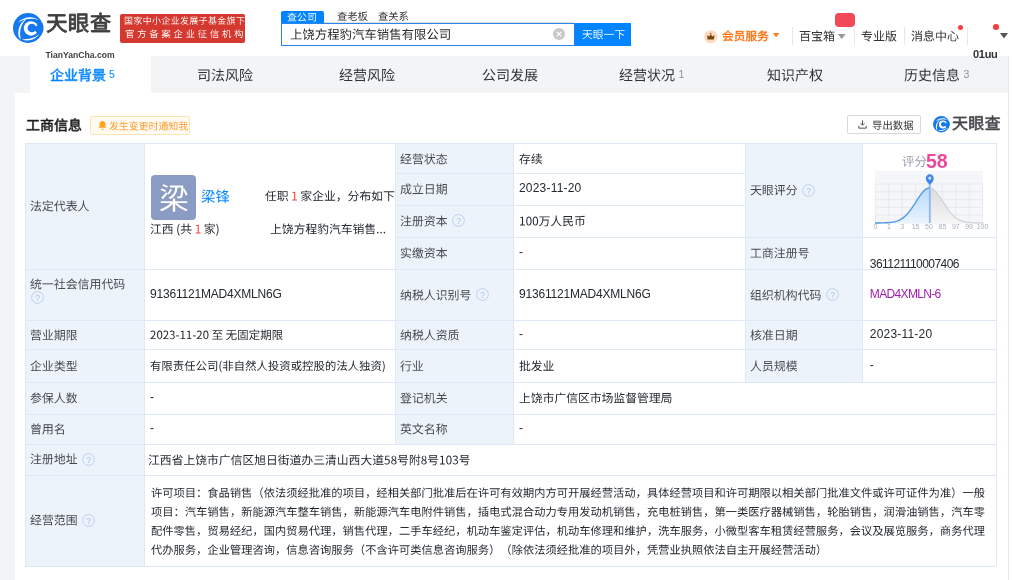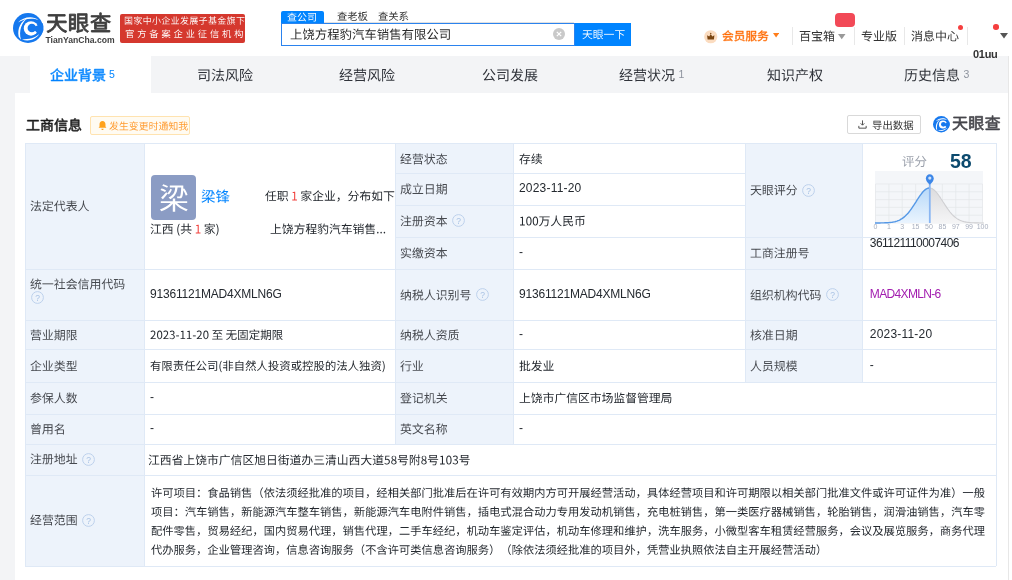--- a/index.html
+++ b/index.html
@@ -289,21 +289,21 @@
       <path d="M22 17.6 L34.5 11.8 A14 14 0 0 1 32.0 26.5 Z" fill="#1578ee"></path>
       <path d="M10.5 30.8 C17.5 33.8 26.5 31.4 30.6 24.6 C26.0 29.2 18.0 30.8 10.5 30.8 Z" fill="#fff"></path>
     </svg>
     <svg style="position:absolute;left:46px;top:11.5px;overflow:visible" width="68" height="24">
       <g transform="scale(0.215)" stroke-width="4.42">
         <use href="#g5929" x="0" fill="#3f3f3f" stroke="#3f3f3f"></use>
         <use href="#g773c" x="102" fill="#3f3f3f" stroke="#3f3f3f"></use>
         <use href="#g67e5" x="204" fill="#3f3f3f" stroke="#3f3f3f"></use>
       </g>
     </svg>
-    <div style="position:absolute;left:45.5px;top:35px;font:bold 8.6px 'Liberation Sans';color:#3f3f3f;letter-spacing:0px">TianYanCha.com</div>
+    <div style="position:absolute;left:45.5px;top:50px;font:bold 8.6px 'Liberation Sans';color:#3f3f3f;letter-spacing:0px">TianYanCha.com</div>
     <div style="position:absolute;left:119.5px;top:14px;width:125.5px;height:28.5px;background:#d5382e;border-radius:2px"></div>
     <svg style="position:absolute;left:123.5px;top:16.2px;overflow:visible" width="124" height="10">
       <g transform="scale(0.09)">
         <use href="#g56fd" x="0" fill="#fff"></use>
         <use href="#g5bb6" x="104" fill="#fff"></use>
         <use href="#g4e2d" x="207" fill="#fff"></use>
         <use href="#g5c0f" x="311" fill="#fff"></use>
         <use href="#g4f01" x="415" fill="#fff"></use>
         <use href="#g4e1a" x="518" fill="#fff"></use>
         <use href="#g53d1" x="622" fill="#fff"></use>
@@ -960,21 +960,21 @@
         <use href="#g53f7" x="2111" fill="#24292f"></use>
         <use href="#g9644" x="2211" fill="#24292f"></use>
         <use href="#g38" x="2311" fill="#24292f"></use>
         <use href="#g53f7" x="2366" fill="#24292f"></use>
         <use href="#g31" x="2466" fill="#24292f"></use>
         <use href="#g30" x="2522" fill="#24292f"></use>
         <use href="#g33" x="2578" fill="#24292f"></use>
         <use href="#g53f7" x="2633" fill="#24292f"></use>
       </g>
     </svg>
-    <div style="position:absolute;left:869.8px;top:235px;font:normal 12px 'Liberation Sans';color:#24292f;letter-spacing:-0.55px;white-space:nowrap;line-height:17.52px">361121110007406</div>
+    <div style="position:absolute;left:869.8px;top:256px;font:normal 12px 'Liberation Sans';color:#24292f;letter-spacing:-0.55px;white-space:nowrap;line-height:17.52px">361121110007406</div>
     <div style="position:absolute;left:869.8px;top:285.74px;font:normal 12px 'Liberation Sans';color:#a21caf;letter-spacing:-0.65px;white-space:nowrap;line-height:17.52px">MAD4XMLN-6</div>
     <div style="position:absolute;left:869.8px;top:325.74px;font:normal 12px 'Liberation Sans';color:#24292f;letter-spacing:0.2px;white-space:nowrap;line-height:17.52px">2023-11-20</div>
     <div style="position:absolute;left:869.8px;top:356.74px;font:normal 12px 'Liberation Sans';color:#24292f;letter-spacing:-0.4px;white-space:nowrap;line-height:17.52px">-</div>
     <svg style="position:absolute;left:151.3px;top:486.79px;overflow:visible" width="836" height="13">
       <g transform="scale(0.1127)">
         <use href="#g8bb8" x="0" fill="#24292f"></use>
         <use href="#g53ef" x="100" fill="#24292f"></use>
         <use href="#g9879" x="200" fill="#24292f"></use>
         <use href="#g76ee" x="300" fill="#24292f"></use>
         <use href="#gff1a" x="400" fill="#24292f"></use>
@@ -1268,21 +1268,21 @@
         <use href="#g52a8" x="5800" fill="#24292f"></use>
         <use href="#gff09" x="5900" fill="#24292f"></use>
       </g>
     </svg>
     <svg style="position:absolute;left:901.8px;top:155px;overflow:visible" width="27" height="14">
       <g transform="scale(0.125)">
         <use href="#g8bc4" x="0" fill="#9aa0ab"></use>
         <use href="#g5206" x="100" fill="#9aa0ab"></use>
       </g>
     </svg>
-    <div style="position:absolute;left:950px;top:147.265px;font:bold 19.5px 'Liberation Sans';color:#0c4a6e;letter-spacing:0px;white-space:nowrap;line-height:28.47px">58</div>
+    <div style="position:absolute;left:926px;top:147.265px;font:bold 19.5px 'Liberation Sans';color:#ec4899;letter-spacing:0px;white-space:nowrap;line-height:28.47px">58</div>
     <svg style="position:absolute;left:875px;top:168px;overflow:visible" width="109" height="64" viewBox="0 0 109 64">
       <rect x="0" y="3" width="108" height="52" fill="#f4f6f9"></rect>
       <line x1="0.5" y1="16" x2="0.5" y2="55" stroke="#e4e6ea" stroke-width="0.7"></line>
       <line x1="13.9" y1="16" x2="13.9" y2="55" stroke="#e4e6ea" stroke-width="0.7"></line>
       <line x1="27.2" y1="16" x2="27.2" y2="55" stroke="#e4e6ea" stroke-width="0.7"></line>
       <line x1="40.6" y1="16" x2="40.6" y2="55" stroke="#e4e6ea" stroke-width="0.7"></line>
       <line x1="54" y1="16" x2="54" y2="55" stroke="#e4e6ea" stroke-width="0.7"></line>
       <line x1="67.4" y1="16" x2="67.4" y2="55" stroke="#e4e6ea" stroke-width="0.7"></line>
       <line x1="80.8" y1="16" x2="80.8" y2="55" stroke="#e4e6ea" stroke-width="0.7"></line>
       <line x1="94.1" y1="16" x2="94.1" y2="55" stroke="#e4e6ea" stroke-width="0.7"></line>

